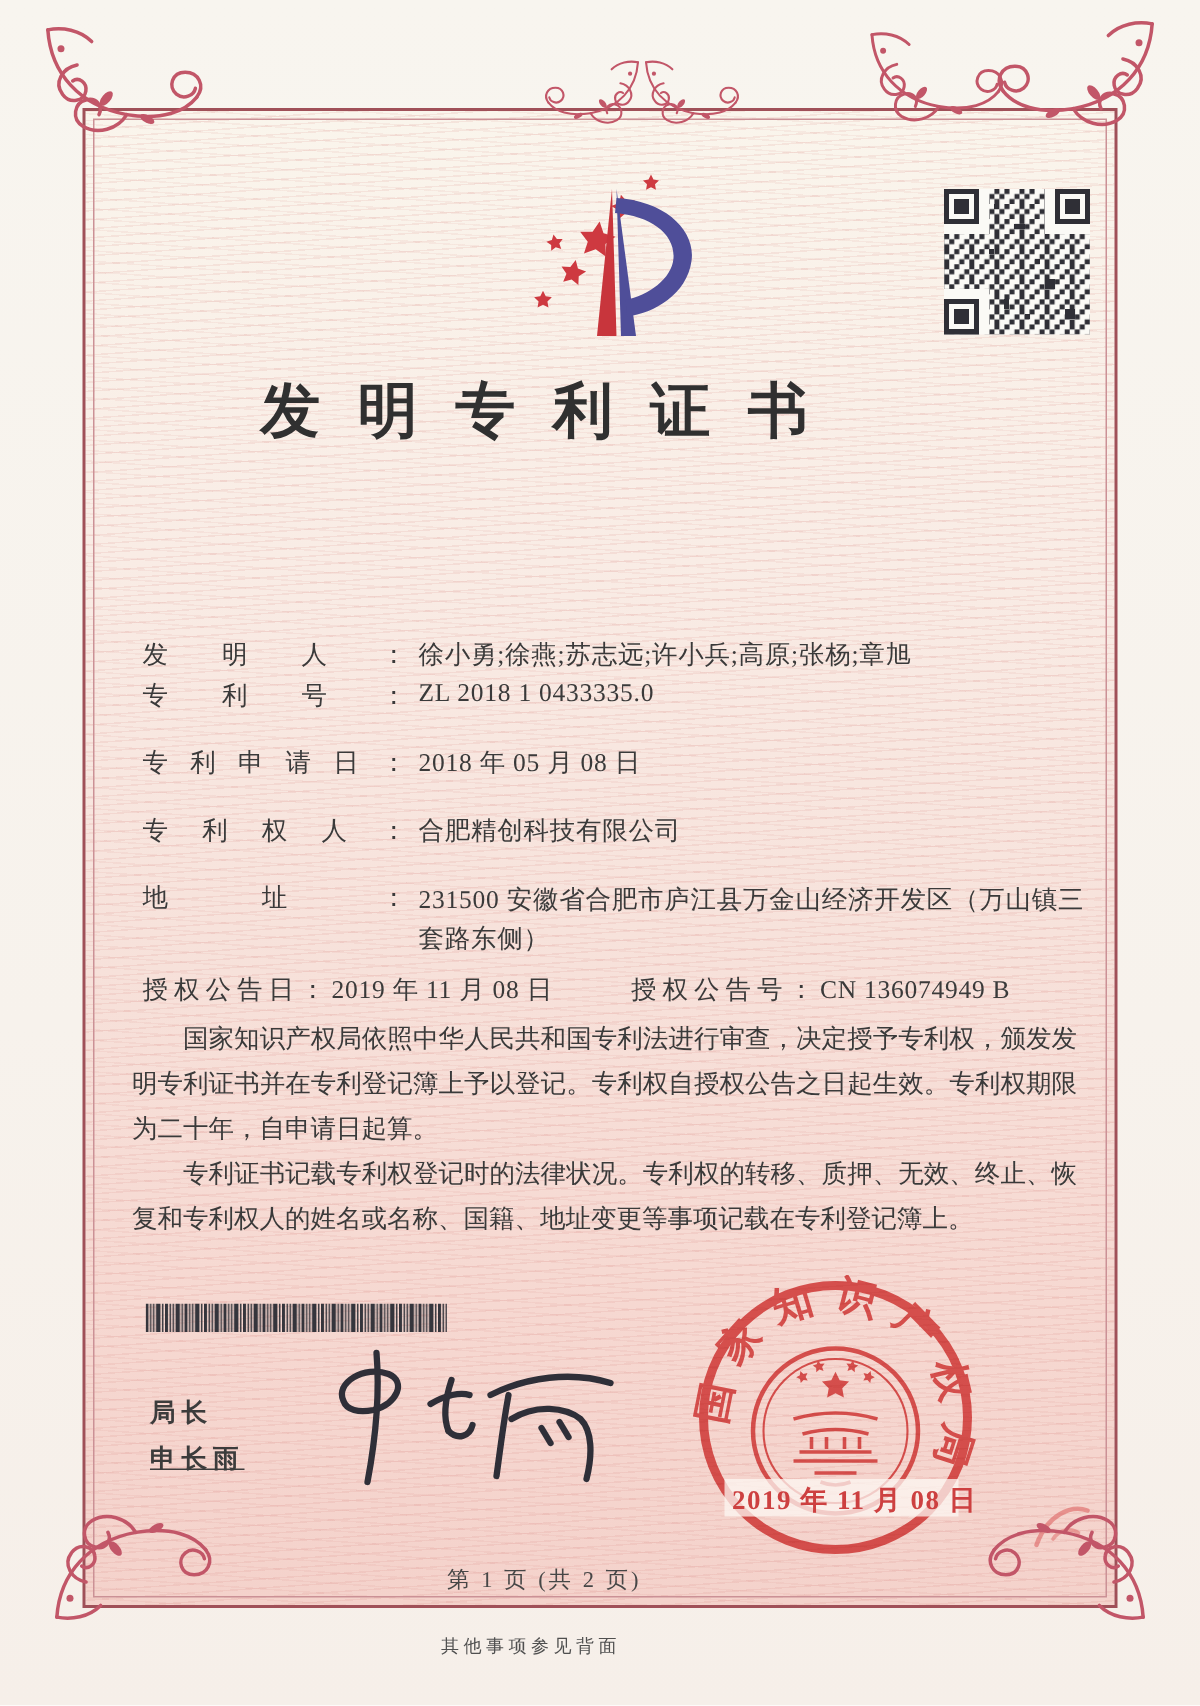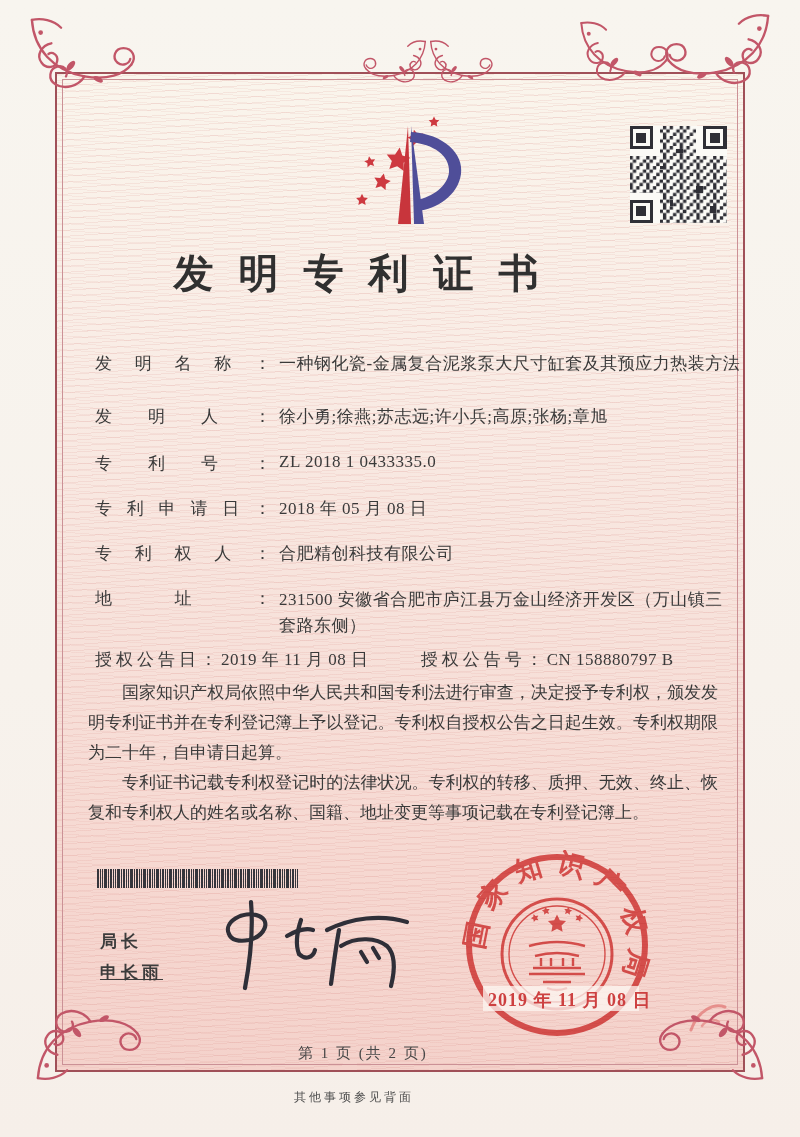--- a/index.html
+++ b/index.html
@@ -173,40 +173,37 @@
     </g>
     <g fill="#2f2f36">
       <rect x="2" y="2" width="3" height="3"></rect>
         <rect x="24" y="2" width="3" height="3"></rect>
         <rect x="2" y="24" width="3" height="3"></rect>
     </g>
   </svg>
 
   <div class="title">发明专利证书</div>
 
-  <div class="row" style="top:352px">
-    <span class="flabel">发明名称：</span><span class="fvalue">一种钢化瓷-金属复合泥浆泵大尺寸缸套及其预应力热装方法</span>
-  </div>
-  <div class="row" style="top:405px">
+  <div class="row" style="top:425px">
     <span class="flabel">发明人：</span><span class="fvalue">徐小勇;徐燕;苏志远;许小兵;高原;张杨;章旭</span>
   </div>
   <div class="row" style="top:452px">
     <span class="flabel">专利号：</span><span class="fvalue">ZL 2018 1 0433335.0</span>
   </div>
   <div class="row" style="top:497px">
     <span class="flabel">专利申请日：</span><span class="fvalue">2018 年 05 月 08 日</span>
   </div>
   <div class="row" style="top:542px">
     <span class="flabel">专利权人：</span><span class="fvalue">合肥精创科技有限公司</span>
   </div>
   <div class="row" style="top:587px">
     <span class="flabel">地址：</span><span class="fvalue addr">231500 安徽省合肥市庐江县万金山经济开发区（万山镇三套路东侧）</span>
   </div>
   <div class="row grant" style="top:648px">
-    <span class="glabel">授权公告日：</span><span class="gvalue">2019 年 11 月 08 日</span><span class="sep"></span><span class="glabel">授权公告号：</span><span class="gvalue">CN 158880797 B</span>
+    <span class="glabel">授权公告日：</span><span class="gvalue">2019 年 11 月 08 日</span><span class="sep"></span><span class="glabel">授权公告号：</span><span class="gvalue">CN 136074949 B</span>
   </div>
 
   <div class="paras">
     <p>国家知识产权局依照中华人民共和国专利法进行审查，决定授予专利权，颁发发明专利证书并在专利登记簿上予以登记。专利权自授权公告之日起生效。专利权期限为二十年，自申请日起算。</p>
     <p>专利证书记载专利权登记时的法律状况。专利权的转移、质押、无效、终止、恢复和专利权人的姓名或名称、国籍、地址变更等事项记载在专利登记簿上。</p>
   </div>
 
   <svg class="barcode" viewBox="0 0 201 19" preserveAspectRatio="none">
     <rect width="201" height="19" fill="url(#bcp)"></rect>
   </svg>

